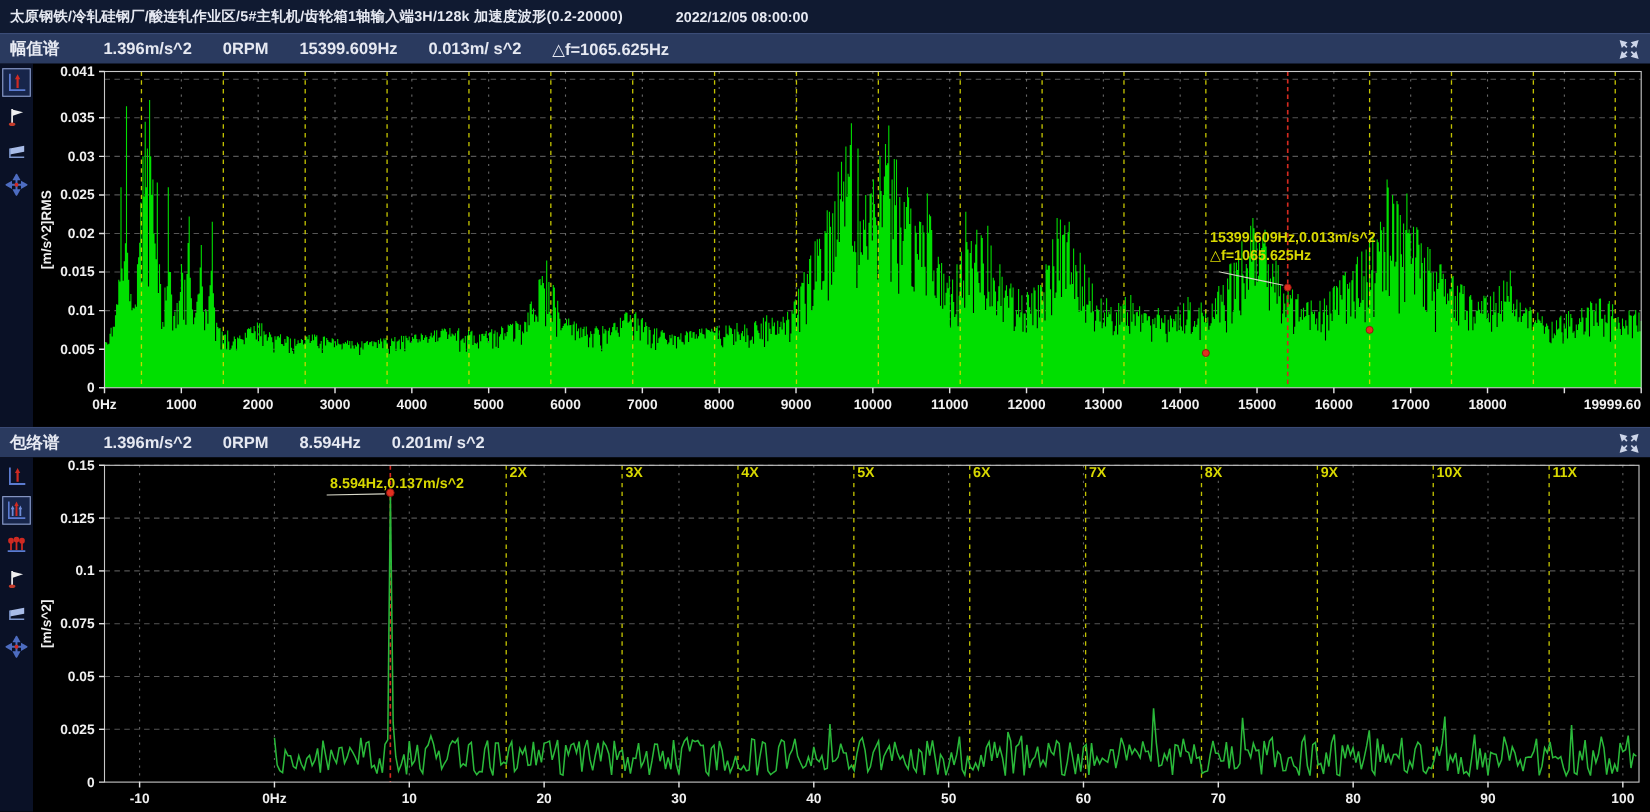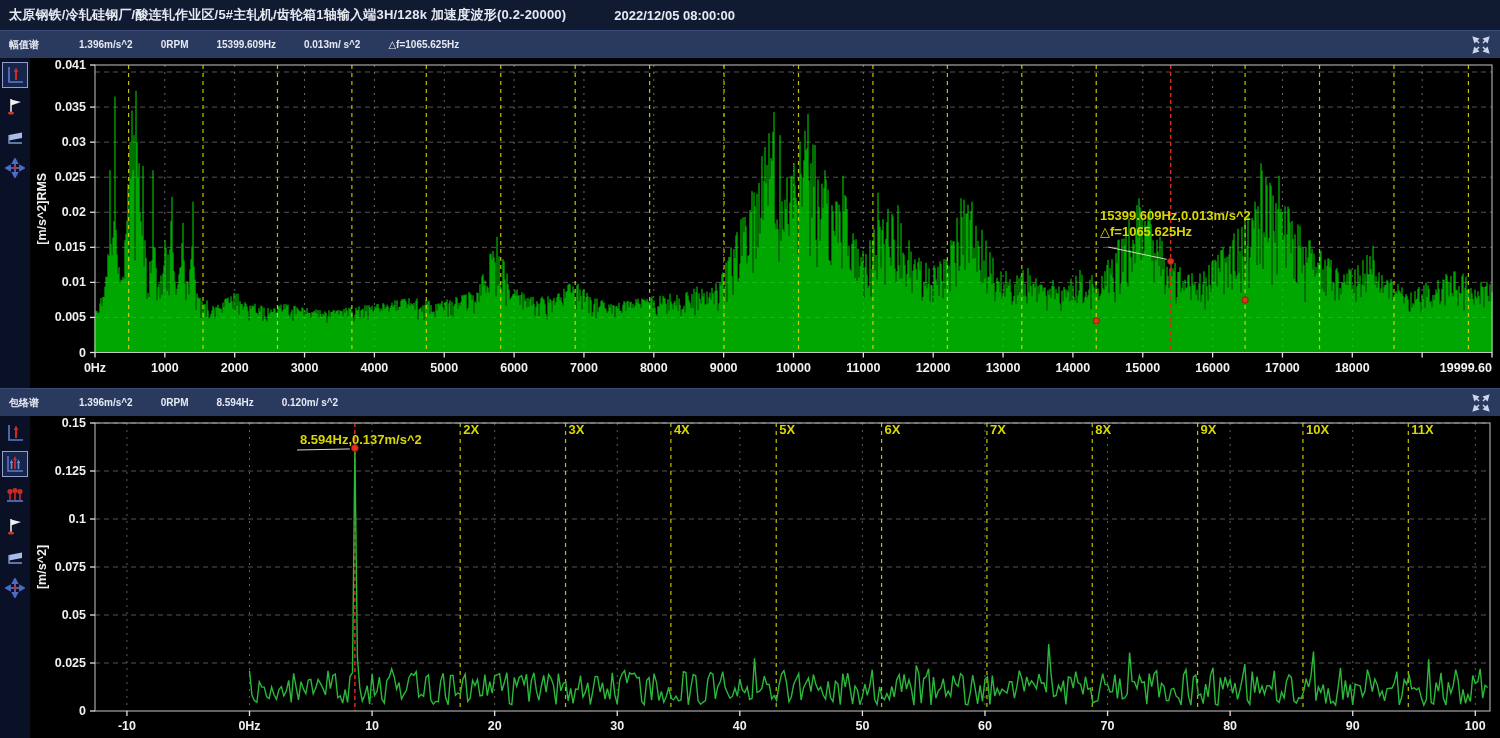--- a/index.html
+++ b/index.html
@@ -2,21 +2,21 @@
 <html><head>
 <meta charset="utf-8">
 <style>
   html,body{margin:0;padding:0;background:#000;}
   .app{position:relative;width:1500px;height:738px;background:#000;overflow:hidden;
        font-family:"Liberation Sans","DejaVu Sans",sans-serif;color:#e6e9f2;}
   .titlebar{height:30px;background:#101a31;display:flex;align-items:center;font-size:13px;font-weight:600;}
   .titlebar .path{margin-left:9px;letter-spacing:.2px;}
   .titlebar .datetime{margin-left:48px;}
   .panel-header{height:28px;background:#2a3a5f;border-top:1px solid #3b4c77;box-sizing:border-box;
-                display:flex;align-items:center;font-size:10px;font-weight:600;}
+                display:flex;align-items:center;font-size:15px;font-weight:600;}
   .panel-header .ptitle{margin-left:9px;margin-right:40px;}
   .panel-header .stat{margin-right:28px;}
   .panel-header .spacer{flex:1;}
   .expand-btn{width:22px;height:22px;margin-right:8px;display:flex;align-items:center;justify-content:center;cursor:pointer;}
   .panel-body{display:flex;background:#000;}
   .toolbar{width:30px;background:#0a1126;display:flex;flex-direction:column;align-items:center;padding-top:4px;box-sizing:border-box;}
   .tool{width:26px;height:26px;margin-bottom:5px;display:flex;align-items:center;justify-content:center;
         border:1px solid transparent;box-sizing:border-box;cursor:pointer;}
   .tool.selected{border:1px solid #8fa0cf;background:#17254a;}
   svg.chart{display:block;background:#000;}
@@ -222,21 +222,21 @@
         </svg>
     </div>
   </div>
 
   <div class="panel">
     <div class="panel-header">
       <span class="ptitle">包络谱</span>
       <span class="stat">1.396m/s^2</span>
       <span class="stat">0RPM</span>
       <span class="stat">8.594Hz</span>
-      <span class="stat">0.120m/ s^2</span>
+      <span class="stat">0.201m/ s^2</span>
       <span class="spacer"></span>
       <span class="expand-btn">
         <svg width="18" height="18" viewBox="0 0 18 18">
           <g stroke="#cdd5e9" stroke-width="1.6" fill="#cdd5e9">
             <line x1="7" y1="7" x2="3" y2="3"></line>
               <polygon points="1.5,1.5 6,2.8 2.8,6"></polygon>
             <line x1="11" y1="7" x2="15" y2="3"></line>
               <polygon points="16.5,1.5 12,2.8 15.2,6"></polygon>
             <line x1="7" y1="11" x2="3" y2="15"></line>
               <polygon points="1.5,16.5 6,15.2 2.8,12"></polygon>

